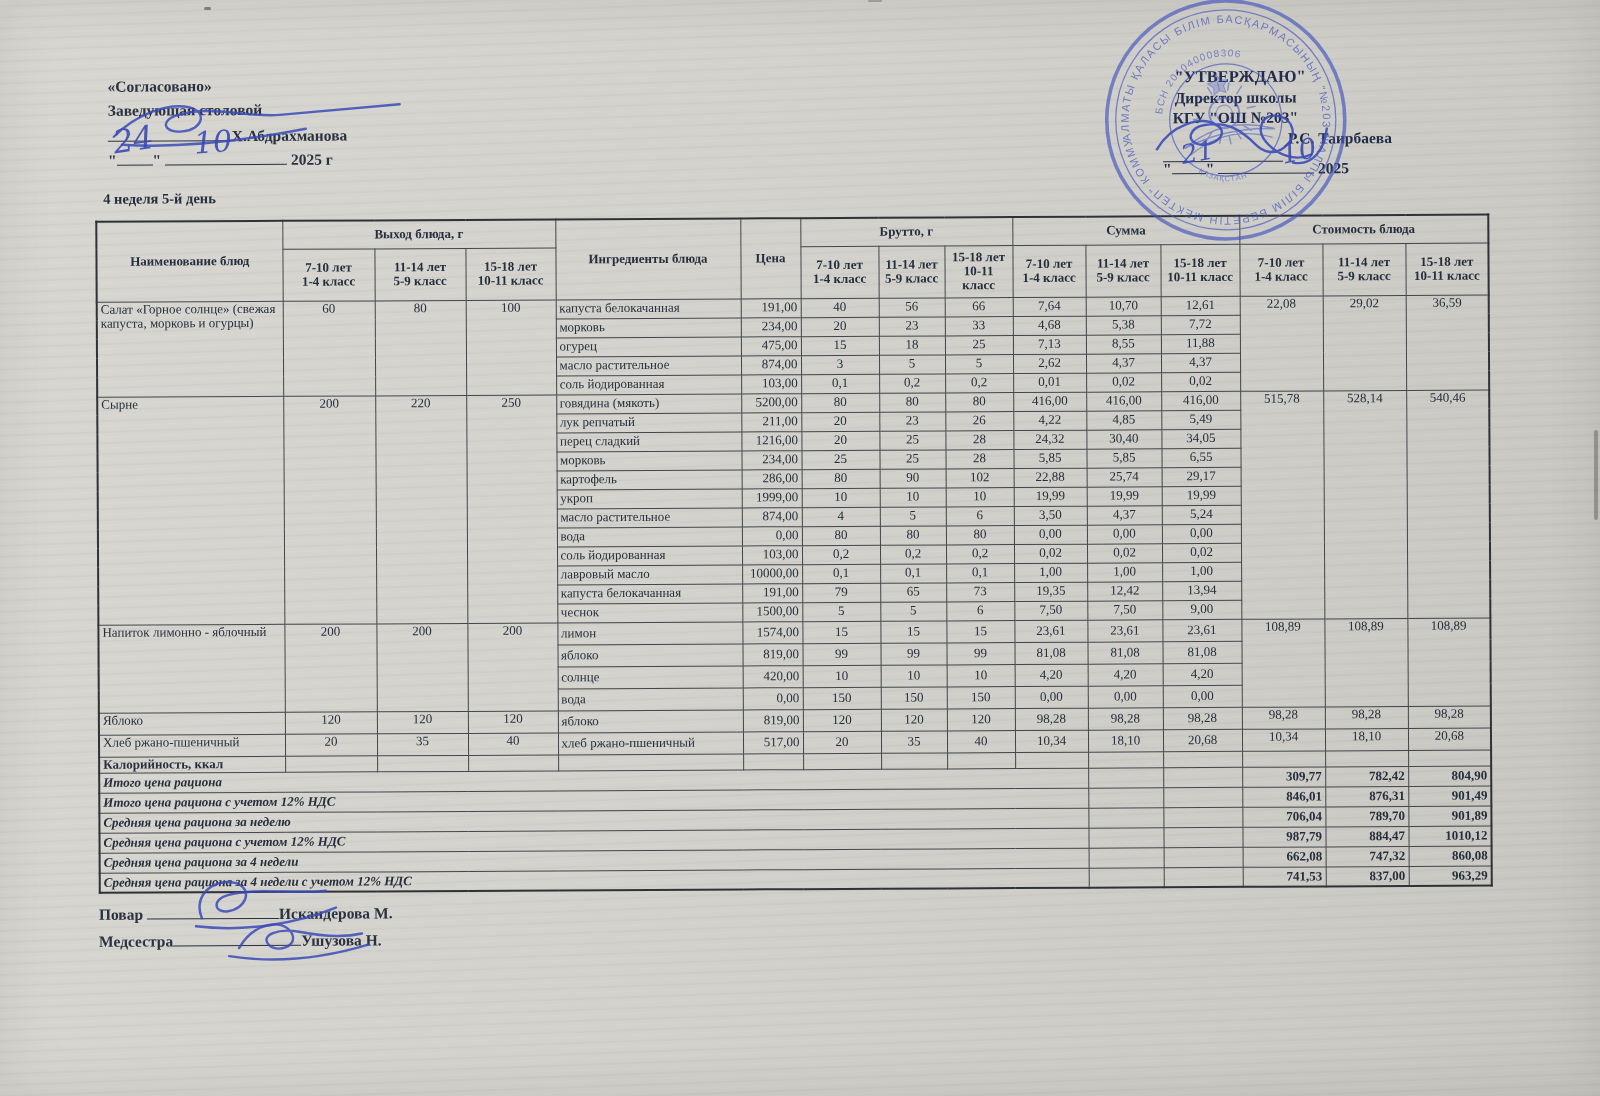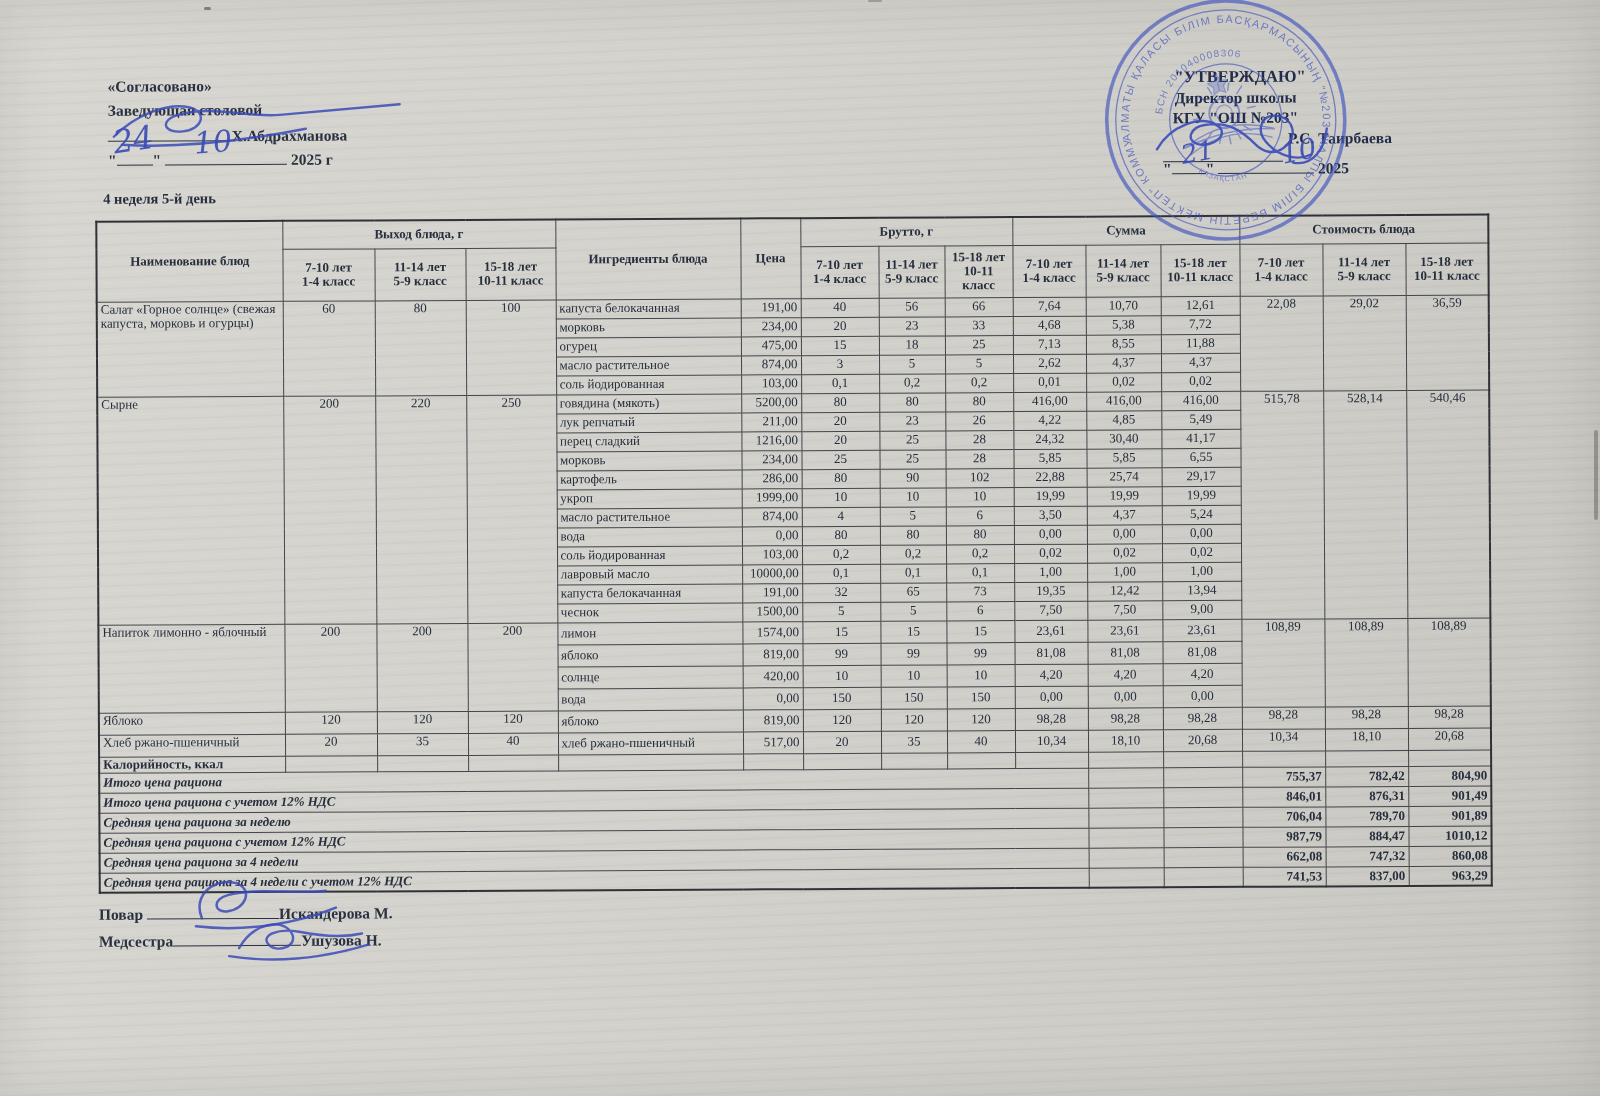--- a/index.html
+++ b/index.html
@@ -248,21 +248,21 @@
           <td class="c-num">5,49</td>
         </tr>
         <tr style="height: 19px;">
           <td class="c-ing">перец сладкий</td>
           <td class="c-price">1216,00</td>
           <td class="c-num">20</td>
           <td class="c-num">25</td>
           <td class="c-num">28</td>
           <td class="c-num">24,32</td>
           <td class="c-num">30,40</td>
-          <td class="c-num">41,17</td>
+          <td class="c-num">34,05</td>
         </tr>
         <tr style="height: 19px;">
           <td class="c-ing">морковь</td>
           <td class="c-price">234,00</td>
           <td class="c-num">25</td>
           <td class="c-num">25</td>
           <td class="c-num">28</td>
           <td class="c-num">5,85</td>
           <td class="c-num">5,85</td>
           <td class="c-num">6,55</td>
@@ -323,21 +323,21 @@
           <td class="c-num">0,1</td>
           <td class="c-num">0,1</td>
           <td class="c-num">0,1</td>
           <td class="c-num">1,00</td>
           <td class="c-num">1,00</td>
           <td class="c-num">1,00</td>
         </tr>
         <tr style="height: 19px;">
           <td class="c-ing">капуста белокачанная</td>
           <td class="c-price">191,00</td>
-          <td class="c-num">32</td>
+          <td class="c-num">79</td>
           <td class="c-num">65</td>
           <td class="c-num">73</td>
           <td class="c-num">19,35</td>
           <td class="c-num">12,42</td>
           <td class="c-num">13,94</td>
         </tr>
         <tr style="height: 19px;">
           <td class="c-ing">чеснок</td>
           <td class="c-price">1500,00</td>
           <td class="c-num">5</td>
@@ -442,21 +442,21 @@
           <td></td>
           <td></td>
           <td></td>
           <td></td>
           <td></td>
         </tr>
         <tr style="height: 20px;">
           <td class="c-sum-label" colspan="10">Итого цена рациона</td>
           <td></td>
           <td></td>
-          <td class="c-sum-val">755,37</td>
+          <td class="c-sum-val">309,77</td>
           <td class="c-sum-val">782,42</td>
           <td class="c-sum-val">804,90</td>
         </tr>
         <tr style="height: 20px;">
           <td class="c-sum-label" colspan="10">Итого цена рациона с учетом 12% НДС</td>
           <td></td>
           <td></td>
           <td class="c-sum-val">846,01</td>
           <td class="c-sum-val">876,31</td>
           <td class="c-sum-val">901,49</td>

